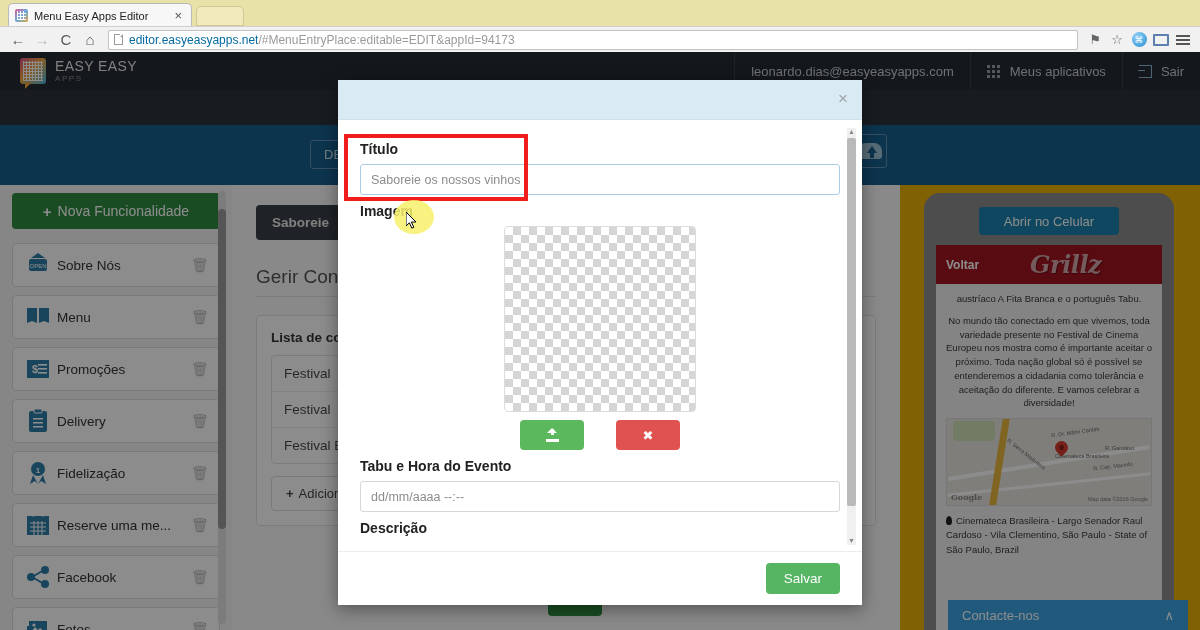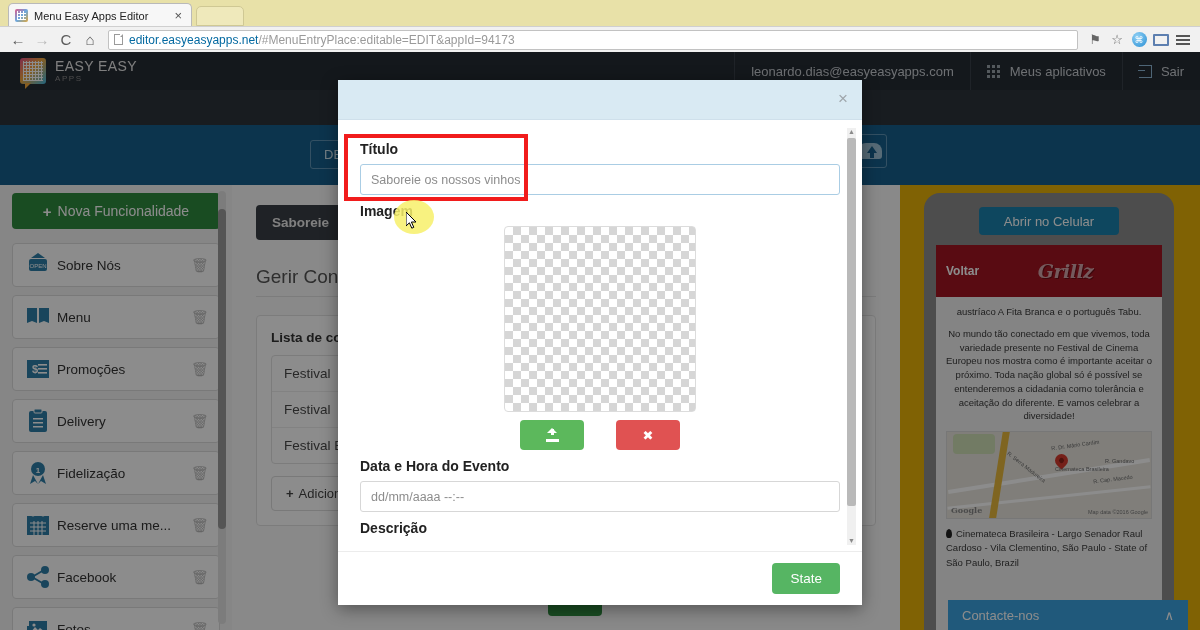--- a/index.html
+++ b/index.html
@@ -142,25 +142,25 @@
 
   
   .preview { position:absolute; right:0; top:95px; width:300px; bottom:0;
     background:#eab308; }
   .phone { position:absolute; left:24px; top:8px; width:250px; height:480px;
     background:#8c8c8c; border-radius:16px; padding:14px 12px 26px 12px; }
   .open-mob { width:140px; margin:0 auto 10px auto; height:28px;
     background:#1a82ad; border-radius:4px; color:#fff; font-size:13px;
     display:flex; align-items:center; justify-content:center; }
   .screen { background:#f0f0f0; height:408px; overflow:hidden; position:relative; }
-  .app-bar { height:52px; background:#a31521; display:flex; align-items:center;
+  .app-bar { height:39px; background:#a31521; display:flex; align-items:center;
     padding:0 10px; }
   .voltar { color:#fff; font-size:12px; font-weight:bold; }
   .brand { flex:1; text-align:center; font-family:"DejaVu Serif", serif;
-    font-style:italic; font-weight:bold; font-size:19px; color:#d4a7ab;
+    font-style:italic; font-weight:bold; font-size:24px; color:#d4a7ab;
     text-shadow:1px 1px 0 #6e0d16; letter-spacing:-.5px; }
   .screen-body { padding:8px 10px; }
   .screen-body p { font-size:9.5px; color:#3a3a3a; line-height:1.45;
     margin-bottom:8px;text-align:center; }
   .map { height:88px; margin:4px 0 8px 0; position:relative; overflow:hidden;
     background:#e9e6df; border:1px solid #d9d9d9; }
   .map .road-y { position:absolute; left:48px; top:-6px; width:7px; height:110px;
     background:#e8b93c; transform:rotate(9deg); }
   .map .road-w1 { position:absolute; left:0; top:42px; width:100%; height:4px;
     background:#fff; transform:rotate(-9deg); }
@@ -519,32 +519,32 @@
                 <b></b>
                 <i></i>
                 <u></u>
               </span>
           </div>
           <div class="btn-del">
             <span>✖</span>
           </div>
         </div>
       </div>
-      <div class="fld-label">Data e Hora do Evento</div>
+      <div class="fld-label">Tabu e Hora do Evento</div>
       <div class="fld-input plain">dd/mm/aaaa --:--</div>
       <div class="fld-label">Descrição</div>
     </div>
     <div class="modal-scroll">
       <div class="ms-track"></div>
       <div class="ms-arr" style="top:0">▲</div>
       <div class="ms-thumb"></div>
       <div class="ms-arr" style="bottom:0">▼</div>
     </div>
     <div class="modal-foot">
-      <span class="btn-save">State</span>
+      <span class="btn-save">Salvar</span>
     </div>
   </div>
 
   <div class="red-box"></div>
 
   <div class="hl-dot"></div>
   <div class="cursor">
     <svg width="12" height="18" viewBox="0 0 12 18">
         <polygon points="0,0 0,14 3.4,10.8 5.8,16.2 7.8,15.3 5.4,10 10,10" fill="#fff" stroke="#000" stroke-width="1"></polygon>
       </svg>

